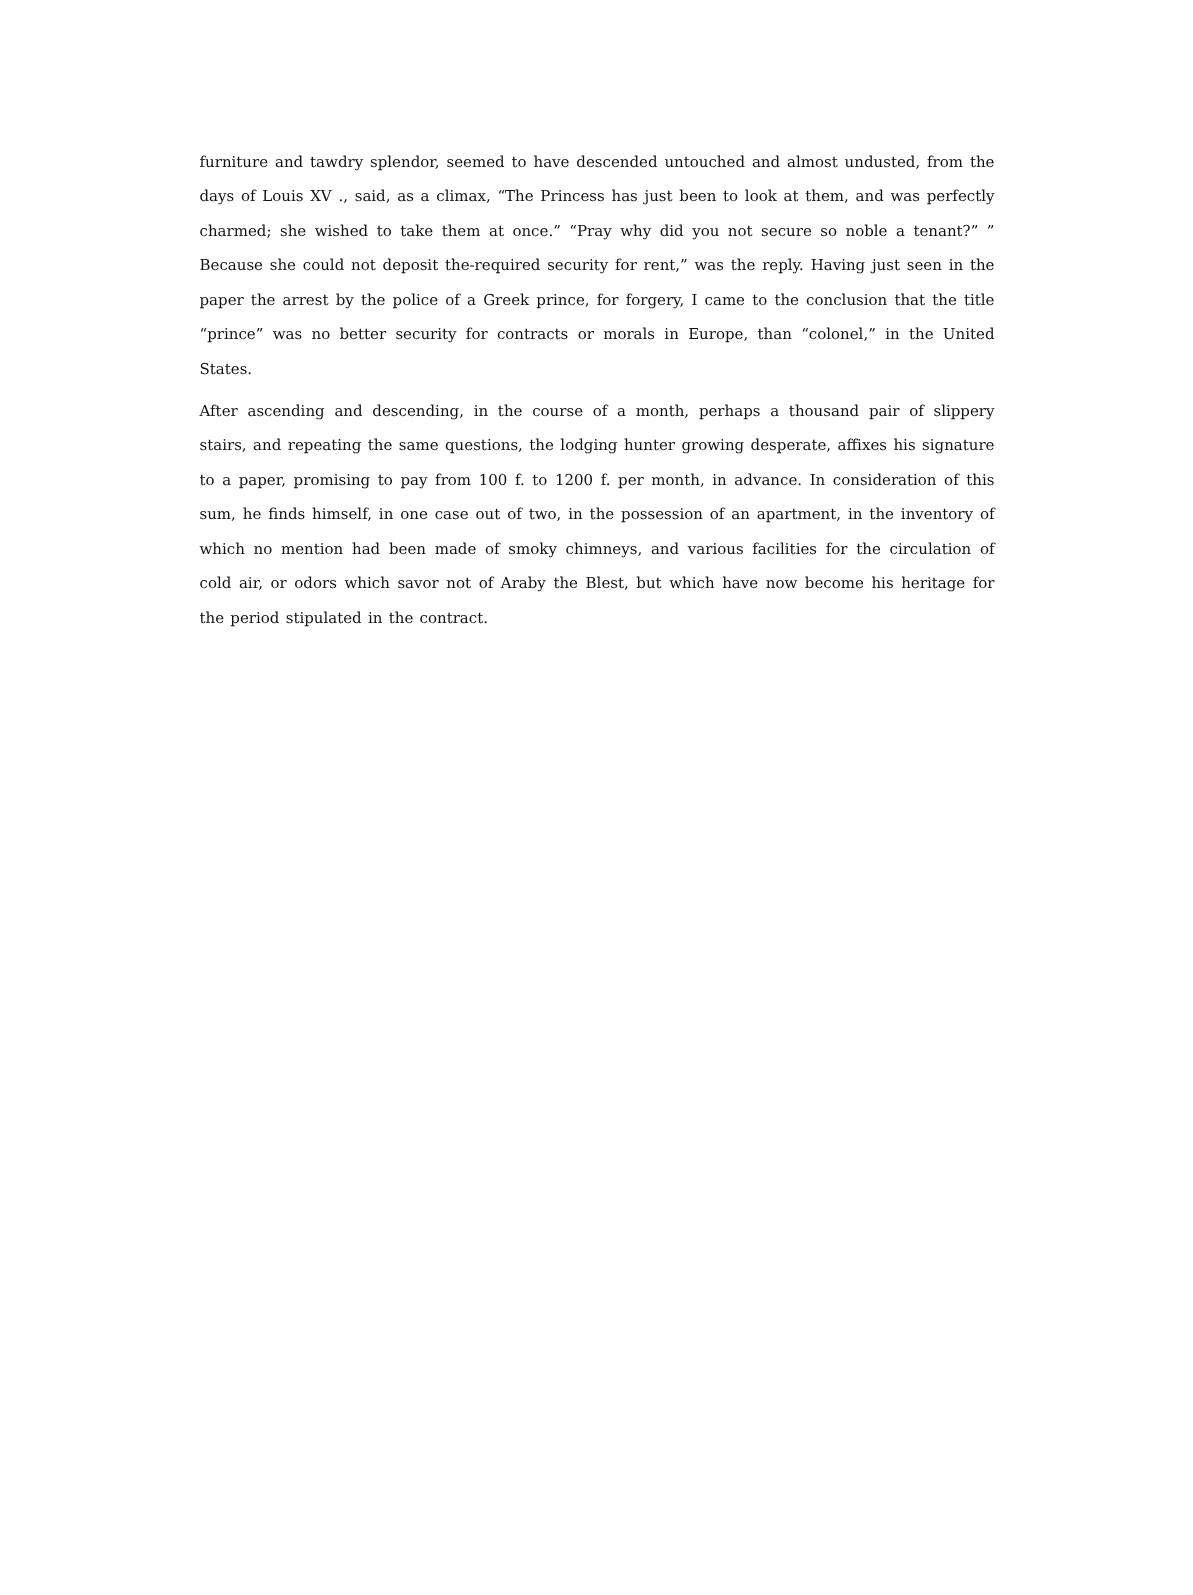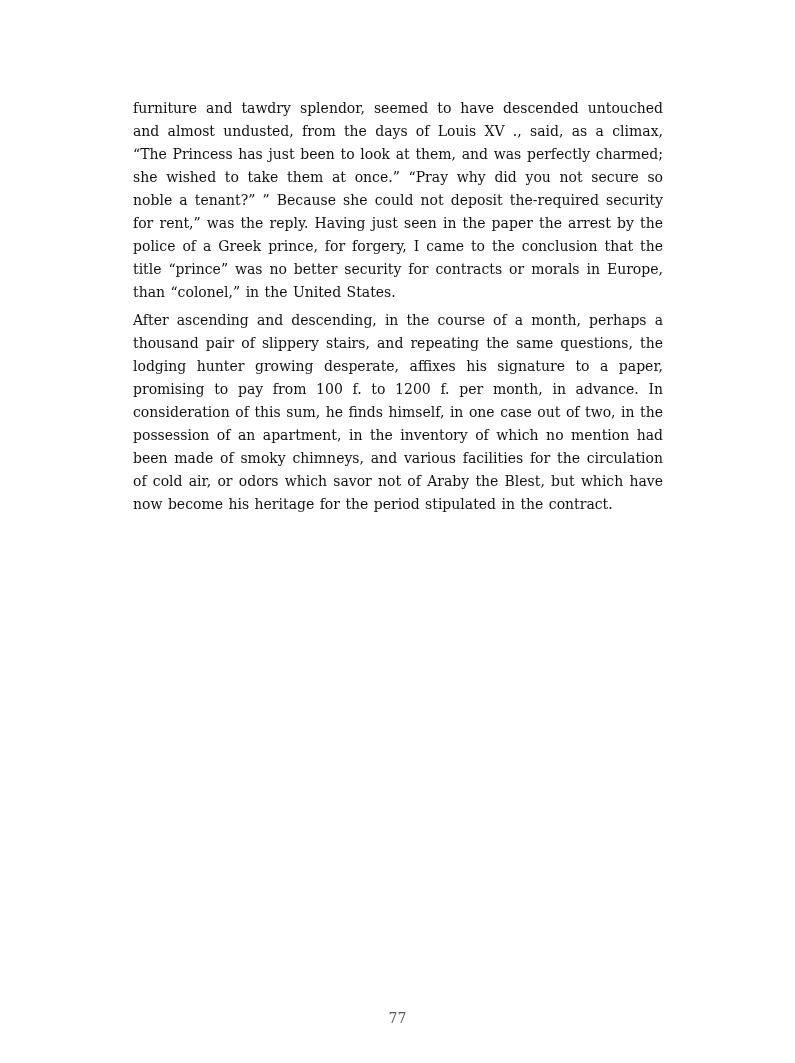--- a/index.html
+++ b/index.html
@@ -18,21 +18,21 @@
     inset: 0;
   }
   .text-block {
     position: absolute;
     left: 133px;
     top: 97px;
     width: 530px;
   }
   .paragraph {
     font-family: "DejaVu Serif", serif;
-    font-size: 14px;
+    font-size: 10px;
     line-height: 23px;
     text-align: justify;
     color: var(--text, #111111);
     margin: 0 0 5px 0;
     word-spacing: 1px;
   }
   .page-number {
     position: absolute;
     top: 1010px;
     left: 0;
@@ -44,14 +44,13 @@
   }
 </style>
 </head>
 <body style="--bg: #ffffff; --text: #111111; --pagenum: #595959;">
 
 <div class="page">
   <div class="text-block">
     <p class="paragraph">furniture and tawdry splendor, seemed to have descended untouched and almost undusted, from the days of Louis XV ., said, as a climax, “The Princess has just been to look at them, and was perfectly charmed; she wished to take them at once.” “Pray why did you not secure so noble a tenant?” ” Because she could not deposit the-required security for rent,” was the reply. Having just seen in the paper the arrest by the police of a Greek prince, for forgery, I came to the conclusion that the title “prince” was no better security for contracts or morals in Europe, than “colonel,” in the United States.</p>
     <p class="paragraph">After ascending and descending, in the course of a month, perhaps a thousand pair of slippery stairs, and repeating the same questions, the lodging hunter growing desperate, affixes his signature to a paper, promising to pay from 100 f. to 1200 f. per month, in advance. In consideration of this sum, he finds himself, in one case out of two, in the possession of an apartment, in the inventory of which no mention had been made of smoky chimneys, and various facilities for the circulation of cold air, or odors which savor not of Araby the Blest, but which have now become his heritage for the period stipulated in the contract.</p>
   </div>
-  <div class="page-number">77</div>
 </div>
 
 </body></html>

